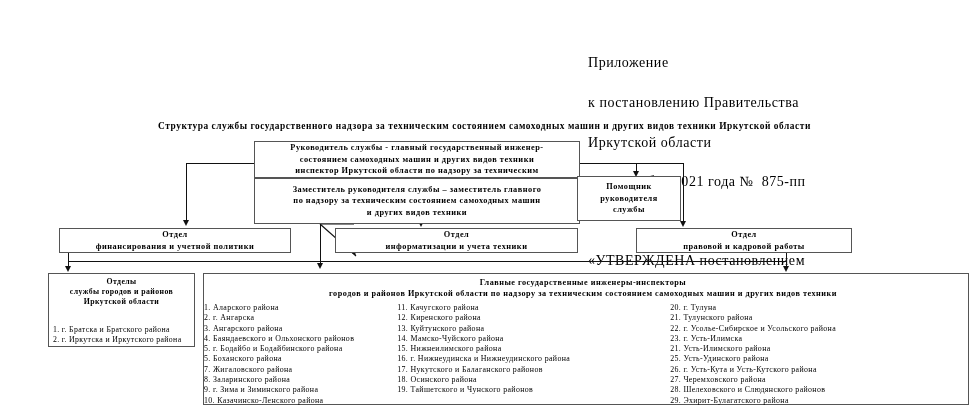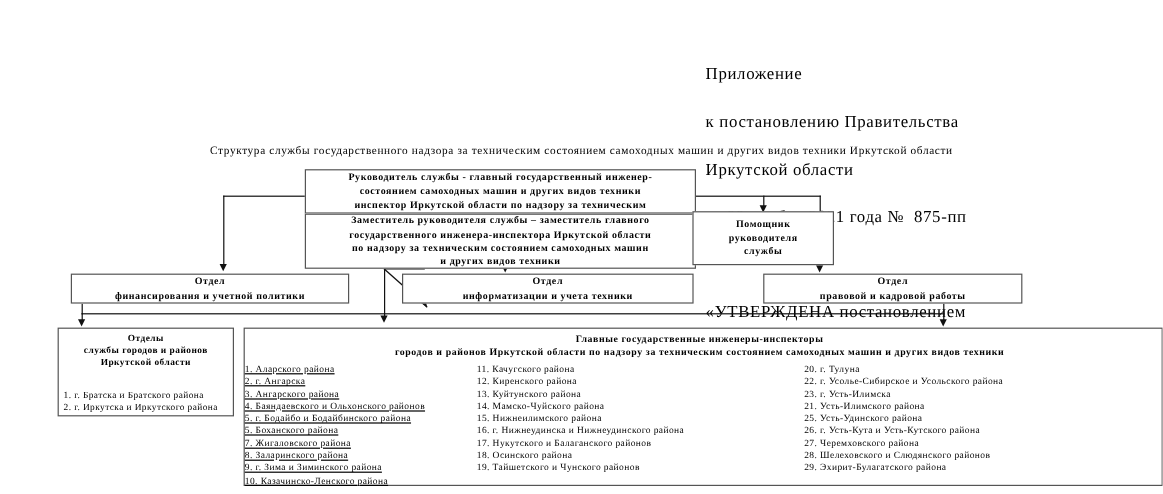--- a/index.html
+++ b/index.html
@@ -33,21 +33,21 @@
   #header-block .hline { white-space: pre; }
   #header-block .gap { height: 13px; }
 
   
   #doc-title {
     left: 0px;
     top: 121px;
     width: 969px;
     text-align: center;
     font-size: 9.4px;
-    font-weight: normal;
+    font-weight: bold;
     letter-spacing: 0.55px;
     white-space: nowrap;
   }
 
   
   .box {
     box-sizing: border-box;
     border: 1px solid #555555;
     background: #ffffff;
     display: flex;
@@ -62,21 +62,21 @@
   
   #box-head {
     left: 254px; top: 141px; width: 326px; height: 37px;
     font-size: 8.3px; line-height: 11.4px;
   }
   #box-deputy {
     left: 254px; top: 178px; width: 326px; height: 46px;
     font-size: 8.3px; line-height: 11.4px;
   }
   #box-assistant {
-    left: 577px; top: 176px; width: 118px; height: 45px;
+    left: 577px; top: 176px; width: 104px; height: 45px;
     font-size: 8.3px; line-height: 11.8px;
   }
   #box-finance {
     left: 59px; top: 228px; width: 232px; height: 25px;
     font-size: 8.3px; line-height: 11.4px;
   }
   #box-informatization {
     left: 335px; top: 228px; width: 243px; height: 25px;
     font-size: 8.3px; line-height: 11.4px;
   }
@@ -126,21 +126,21 @@
   }
   #box-inspectors .ins-title .ln { white-space: nowrap; display: block; }
   #box-inspectors .ins-cols {
     display: flex;
     margin-top: 4px;
     font-size: 7.9px;
     line-height: 10.3px;
     letter-spacing: 0.35px;
   }
   #box-inspectors .ins-col { width: 33.33%; }
-  #box-inspectors .ins-col.c1 { width: 25.5%; text-decoration: underline; }
+  #box-inspectors .ins-col.c1 { width: 25.5%; }
   #box-inspectors .ins-col.c2 { width: 36%; }
   #box-inspectors .ins-col.c3 { width: 38.5%; }
   #box-inspectors .ins-item { display: block; white-space: nowrap; }
   #box-inspectors .ins-item.wrap { white-space: normal; }
 
   
   .vline { background: #111111; width: 1px; }
   .hline-c { background: #111111; height: 1px; }
   .arrow-down {
     width: 0; height: 0;
@@ -205,21 +205,20 @@
   <div class="abs arrow-down" style="left:783px; top:266px;"></div>
 
   <div class="abs box" id="box-head">
     <span class="ln">Руководитель службы - главный государственный инженер-</span>
     <span class="ln">состоянием самоходных машин и других видов техники</span>
     <span class="ln">инспектор Иркутской области по надзору за техническим</span>
   </div>
 
   <div class="abs box" id="box-deputy">
     <span class="ln">Заместитель руководителя службы – заместитель главного</span>
-    <span class="ln">государственного инженера-инспектора Иркутской области</span>
     <span class="ln">по надзору за техническим состоянием самоходных машин</span>
     <span class="ln">и других видов техники</span>
   </div>
 
   <div class="abs box" id="box-assistant">
     <span class="ln">Помощник</span>
     <span class="ln">руководителя</span>
     <span class="ln">службы</span>
   </div>
 
@@ -274,20 +273,21 @@
         <span class="ins-item">13. Куйтунского района</span>
         <span class="ins-item">14. Мамско-Чуйского района</span>
         <span class="ins-item">15. Нижнеилимского района</span>
         <span class="ins-item wrap">16. г. Нижнеудинска и Нижнеудинского района</span>
         <span class="ins-item">17. Нукутского и Балаганского районов</span>
         <span class="ins-item">18. Осинского района</span>
         <span class="ins-item">19. Тайшетского и Чунского районов</span>
       </div>
       <div class="ins-col c3">
         <span class="ins-item">20. г. Тулуна</span>
+        <span class="ins-item">21. Тулунского района</span>
         <span class="ins-item">22. г. Усолье-Сибирское и Усольского района</span>
         <span class="ins-item">23. г. Усть-Илимска</span>
         <span class="ins-item">21. Усть-Илимского района</span>
         <span class="ins-item">25. Усть-Удинского района</span>
         <span class="ins-item">26. г. Усть-Кута и Усть-Кутского района</span>
         <span class="ins-item">27. Черемховского района</span>
         <span class="ins-item">28. Шелеховского и Слюдянского районов</span>
         <span class="ins-item">29. Эхирит-Булагатского района</span>
       </div>
     </div>

